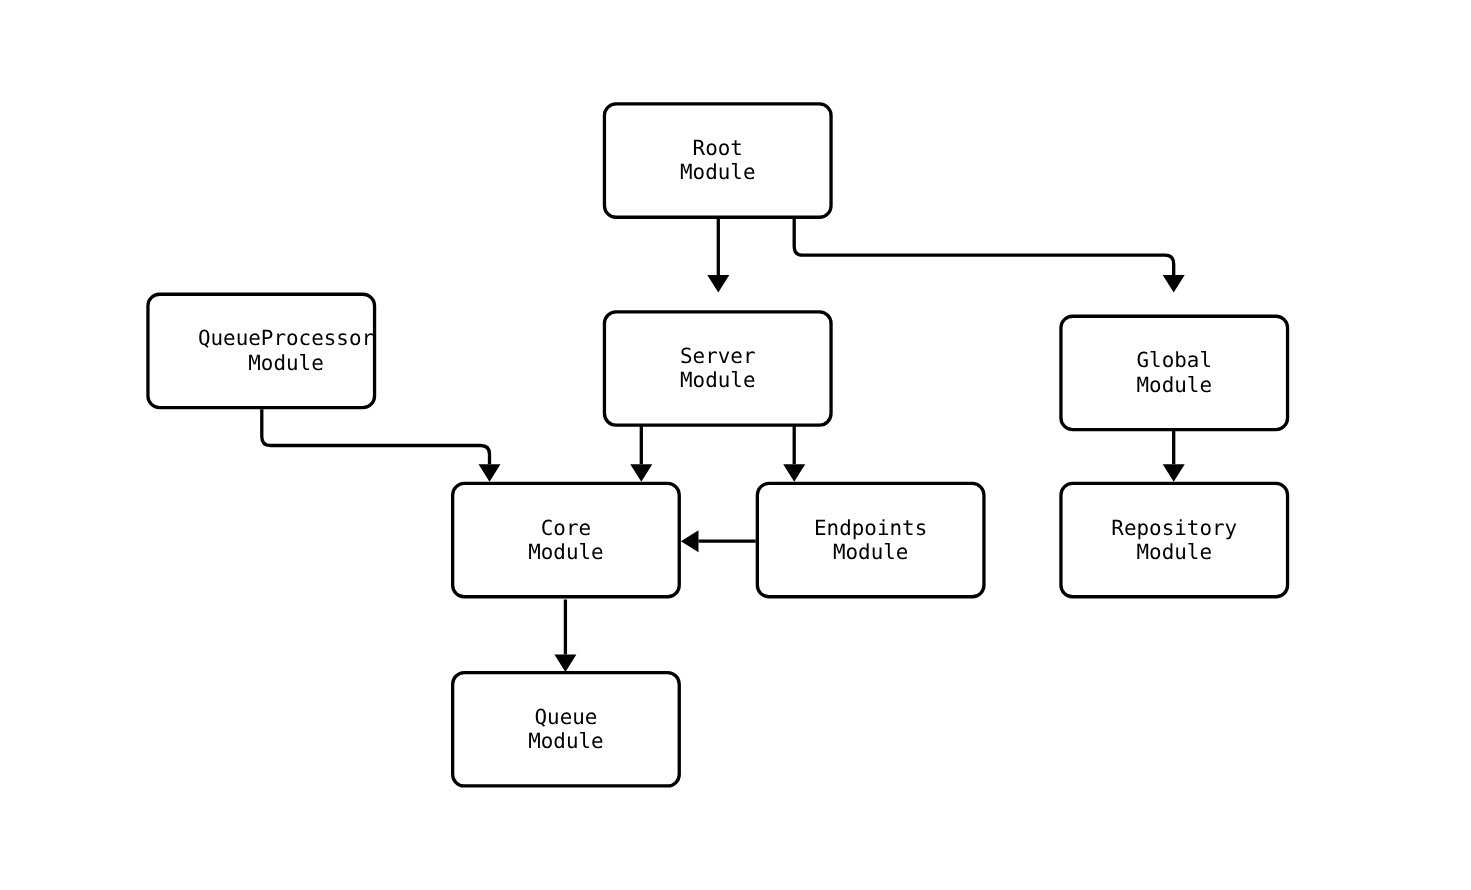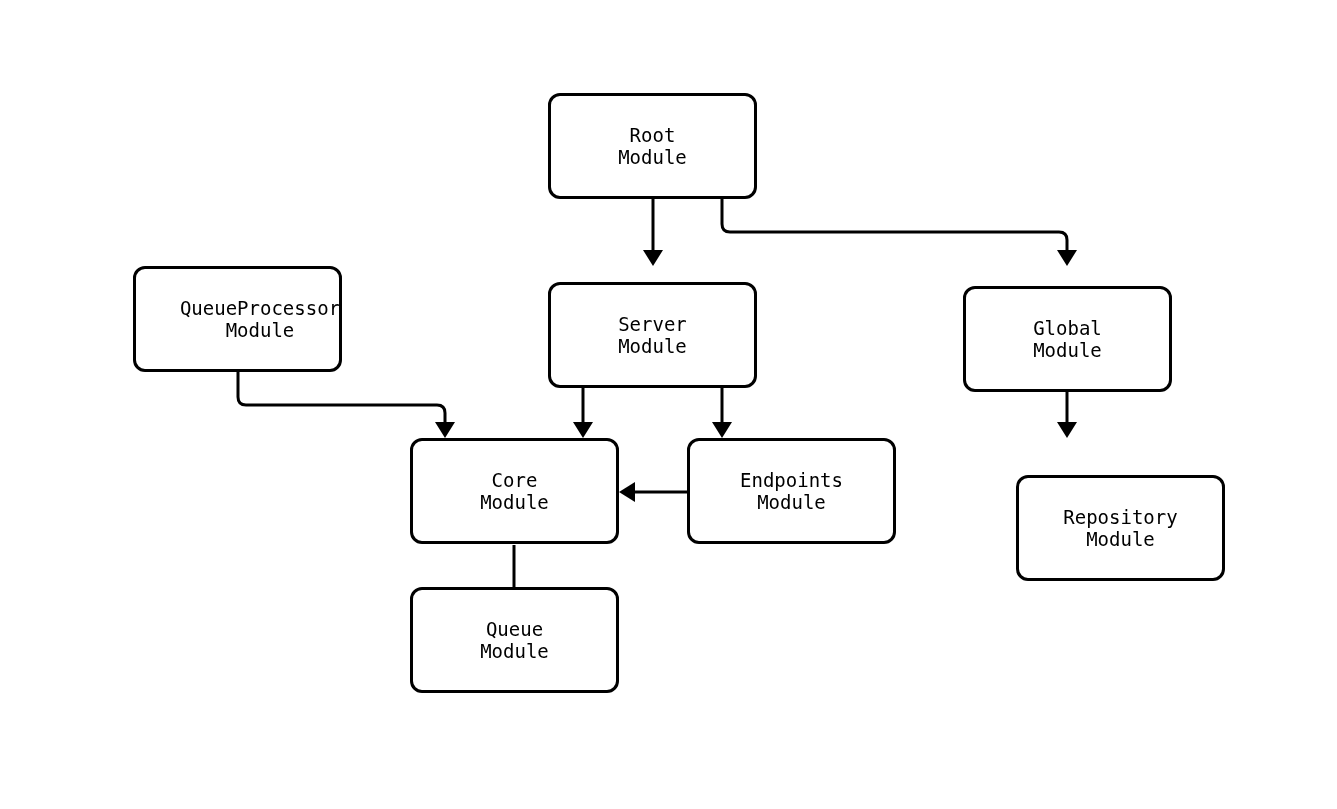--- a/index.html
+++ b/index.html
@@ -48,22 +48,22 @@
     font-size: 19px;
     line-height: 22px;
     color: #000000;
   }
   .n-root          { left: 548px; top:  93px; }
   .n-queueproc     { left: 133px; top: 266px; padding-left: 45px; }
   .n-server        { left: 548px; top: 266px; margin-top: 16px; }
   .n-global        { left: 963px; top: 266px; margin-top: 20px; }
   .n-core          { left: 410px; top: 438px; }
   .n-endpoints     { left: 687px; top: 438px; }
-  .n-repository    { left: 1016px; top: 438px; margin-top: 37px; }
-  .n-queue         { left: 410px; top: 587px; }
+  .n-repository    { left: 963px; top: 438px; }
+  .n-queue         { left: 410px; top: 610px; }
 </style>
 </head>
 <body>
 
 <div class="canvas">
 
   <svg class="edges-svg" width="1337" height="809" viewBox="0 0 1337 809" xmlns="http://www.w3.org/2000/svg">
 
     <g>
       <path d="M653 198 V250"></path>

